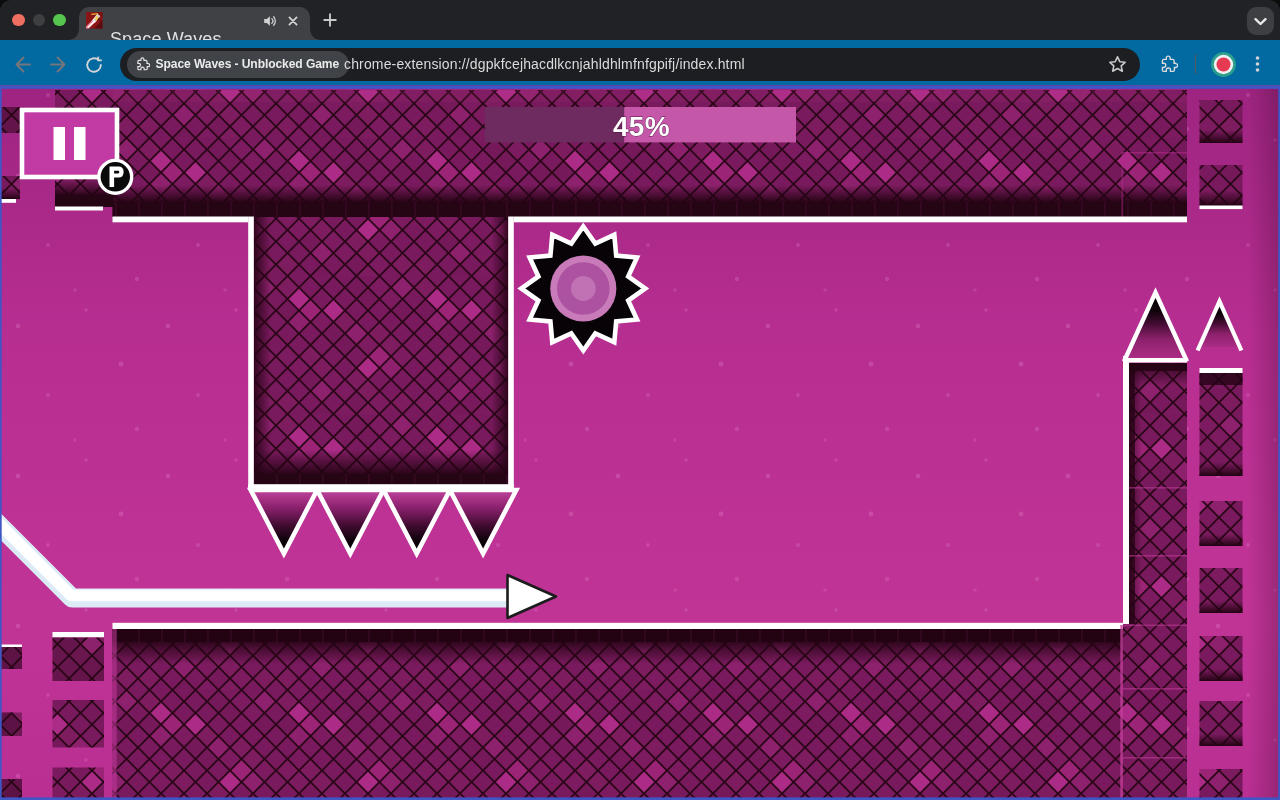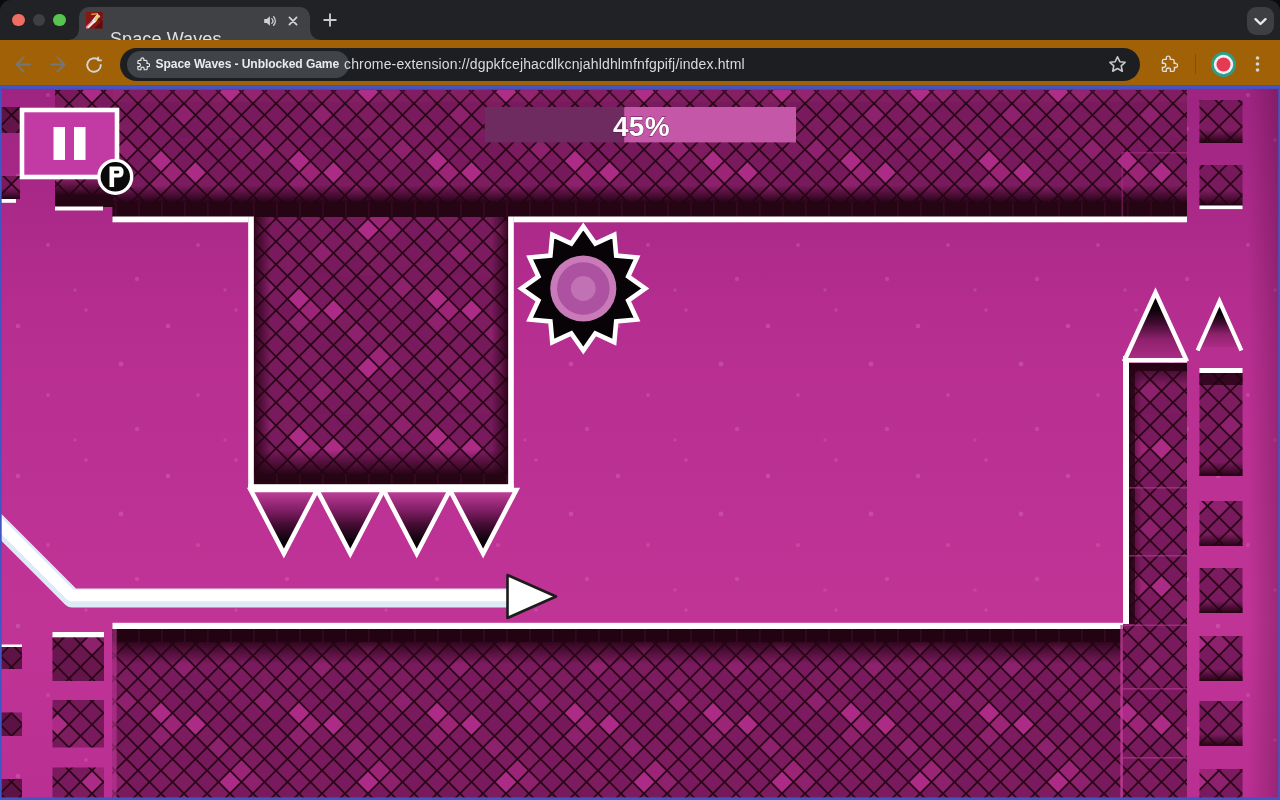--- a/index.html
+++ b/index.html
@@ -15,21 +15,21 @@
   #tab .curl, #tab .curr { position:absolute; bottom:0; width:10px; height:10px; }
   #tab .curl { left:-10px; background:radial-gradient(circle at 0 0, rgba(0,0,0,0) 9.4px, #404145 10px); }
   #tab .curr { right:-10px; background:radial-gradient(circle at 10px 0, rgba(0,0,0,0) 9.4px, #404145 10px); }
   #favicon { position:absolute; left:7px; top:5px; width:16.5px; height:16.5px; }
   #tabtitle { position:absolute; left:31px; top:22px; font-size:18px; color:#e0e1e3; letter-spacing:.1px; }
   #tab svg.spk { position:absolute; left:184px; top:7px; }
   #tab svg.cls { position:absolute; left:208px; top:8px; }
   #plusbtn { position:absolute; left:323px; top:13.2px; }
   #chevbtn { position:absolute; left:1246.5px; top:6.5px; width:27px; height:28.5px; border-radius:9px; background:#3e3f42; }
   
-  #toolbar { position:absolute; left:0; top:40px; width:1280px; height:45px; background:#a16207; }
+  #toolbar { position:absolute; left:0; top:40px; width:1280px; height:45px; background:#0369a1; }
   #toolbar > svg, #omni > svg { position:absolute; }
   #chip svg { position:static; }
   #omni { position:absolute; left:120px; top:7.5px; width:1020px; height:33.5px; border-radius:17px; background:#1d1e21; }
   #chip { position:absolute; left:6.5px; top:3.5px; height:26.5px; border-radius:13.3px; background:#404347; display:flex; align-items:center; padding:0 10px 0 9px; }
   #chip svg { margin-right:6px; }
   #chip span { font-size:12.1px; font-weight:bold; color:#eaebec; white-space:nowrap; letter-spacing:-.1px; }
   #url { position:absolute; left:224px; top:0; height:33.5px; line-height:33.5px; font-size:14px; color:#dadbdd; letter-spacing:.15px; white-space:nowrap; }
   
   #game { position:absolute; left:0; top:85px; width:1280px; height:715px; }
 </style>

